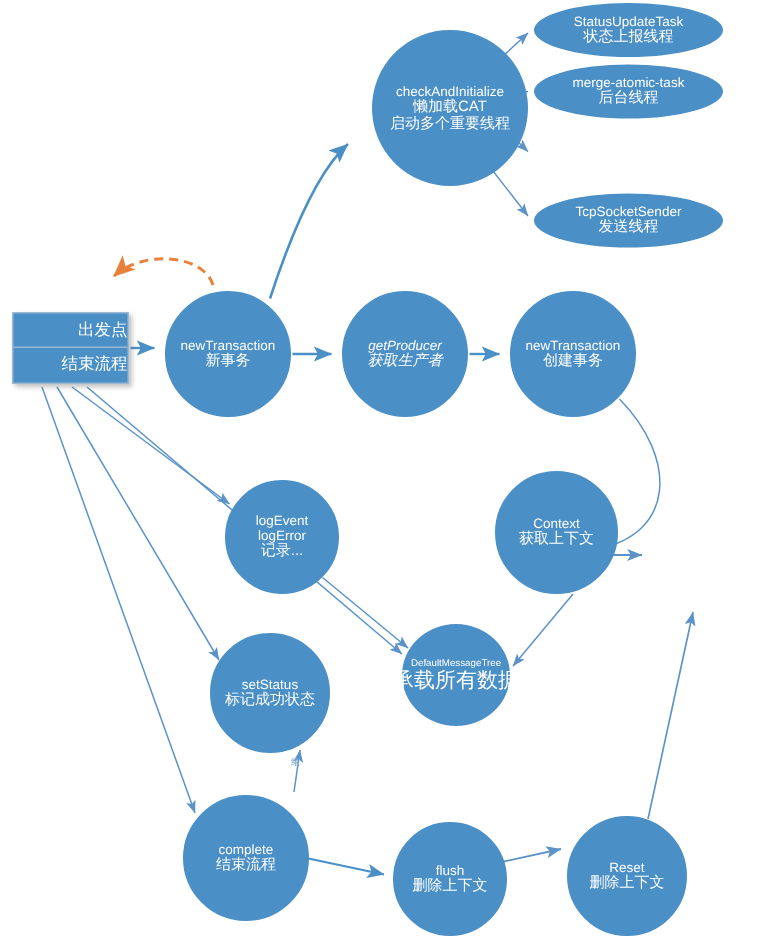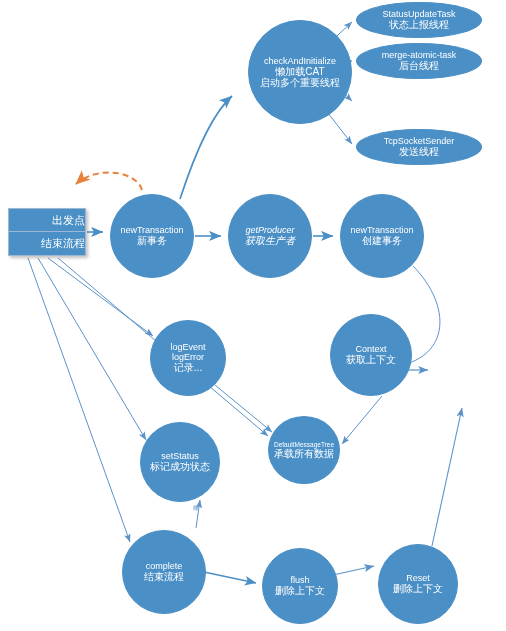--- a/index.html
+++ b/index.html
@@ -19,21 +19,21 @@
   }
   .ellipse{
     background:#4a8fc6;
     border-radius:50%;
     border:1px solid #4a8fc6;
   }
   .node .ln{display:block;white-space:nowrap;}
   .fs11{font-size:11px;}
   .fs10{font-size:10px;}
   .fs9{font-size:9px;}
-  .fs8{font-size:10px;}
+  .fs8{font-size:14px;}
   .fs65{font-size:6.5px;}
   .box{
     background:#4a8fc6;
     border:1px solid #9bb7d4;
     box-shadow:2px 2px 3px rgba(120,120,120,0.45);
     padding:0;
     justify-content:flex-start;
   }
   .box .row{
     width:100%;height:50%;

